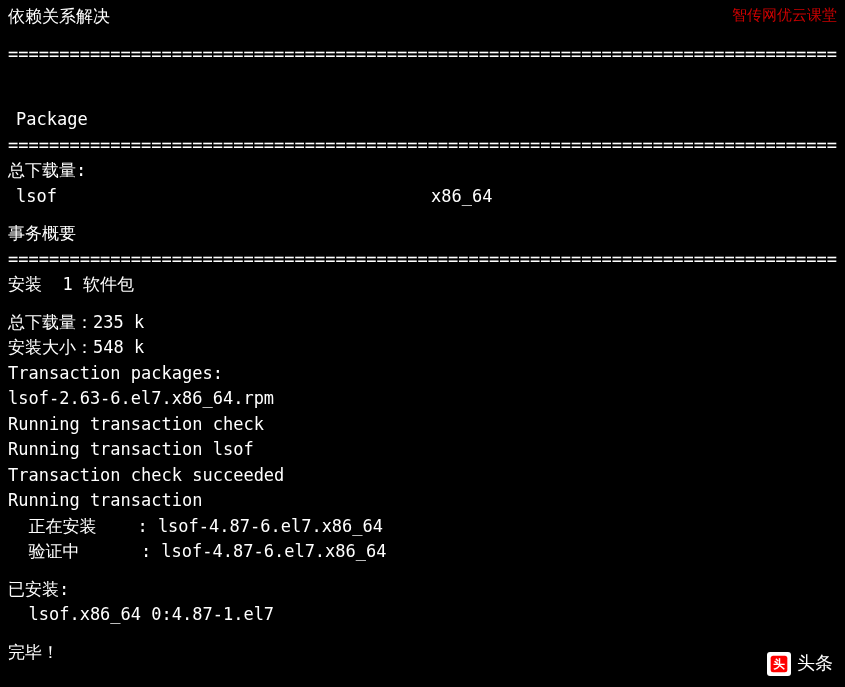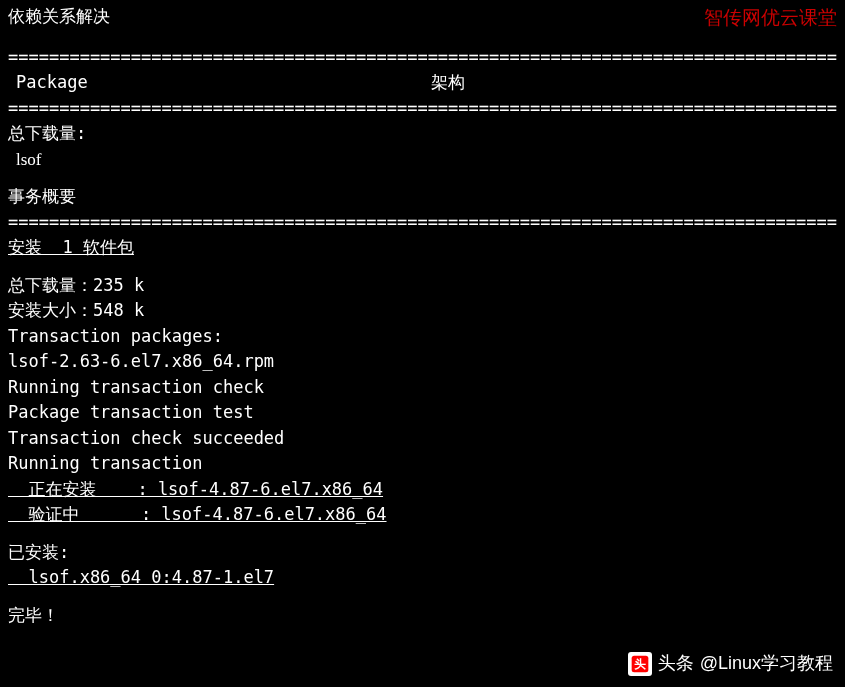--- a/index.html
+++ b/index.html
@@ -16,50 +16,48 @@
       width: 845px;
       height: 687px;
       padding: 4px 8px;
       overflow: hidden;
       position: relative;
     }
     .header-row {
       display: flex;
       justify-content: space-between;
       align-items: flex-start;
-      font-family: Liberation Serif, serif;
     }
     .watermark-top {
       color: #cc0000;
-      font-size: 19px;
+      font-size: 15px;
     }
     .divider {
       white-space: nowrap;
       overflow: hidden;
       font-family: monospace;
       letter-spacing: 0;
     }
     .table-header {
       display: flex;
       padding-left: 8px;
+      margin-top: 40px;
     }
     .col-package {
       width: 415px;
     }
     .col-arch {
       flex: 1;
     }
     .package-row {
       display: flex;
       padding-left: 8px;
-      font-family: Liberation Serif, serif;
     }
     .line {
       white-space: pre;
-      text-decoration: underline;
     }
     .watermark-bottom {
       position: absolute;
       bottom: 10px;
       right: 12px;
       display: flex;
       align-items: center;
       gap: 6px;
       color: #ffffff;
       font-family: 'Microsoft YaHei', sans-serif;
@@ -89,43 +87,43 @@
 <div class="header-row">
   <div>依赖关系解决</div>
   <div class="watermark-top">智传网优云课堂</div>
 </div>
 
 <div class="section-gap"></div>
 
 <div class="divider">================================================================================================</div>
 <div class="table-header">
   <div class="col-package">Package</div>
-  <div class="col-arch">架构</div>
 </div>
 <div class="divider">================================================================================================</div>
 
 <div>总下载量:</div>
 <div class="package-row">
   <div class="col-package">lsof</div>
+  <div class="col-arch">x86_64</div>
 </div>
 
 <div class="section-gap"></div>
 
 <div>事务概要</div>
 <div class="divider">================================================================================================</div>
 <div class="line">安装  1 软件包</div>
 
 <div class="section-gap"></div>
 
 <div>总下载量：235 k</div>
 <div>安装大小：548 k</div>
 <div>Transaction packages:</div>
 <div>lsof-2.63-6.el7.x86_64.rpm</div>
 <div>Running transaction check</div>
-<div>Package transaction test</div>
+<div>Running transaction lsof</div>
 <div>Transaction check succeeded</div>
 <div>Running transaction</div>
 <div class="line">  正在安装    : lsof-4.87-6.el7.x86_64</div>
 <div class="line">  验证中      : lsof-4.87-6.el7.x86_64</div>
 
 <div class="section-gap"></div>
 
 <div>已安装:</div>
 <div class="line">  lsof.x86_64 0:4.87-1.el7</div>
 
@@ -134,14 +132,13 @@
 <div>完毕！</div>
 
 <div class="watermark-bottom">
   <span class="toutiao-icon">
     <svg viewBox="0 0 24 24" fill="none">
       <rect x="2" y="2" width="20" height="20" rx="3" fill="#ff0000"></rect>
       <text x="12" y="17" font-size="14" font-weight="bold" fill="#ffffff" text-anchor="middle" font-family="sans-serif">头</text>
     </svg>
   </span>
   <span>头条</span>
-  <span>@Linux学习教程</span>
 </div>
 
 </body></html>

